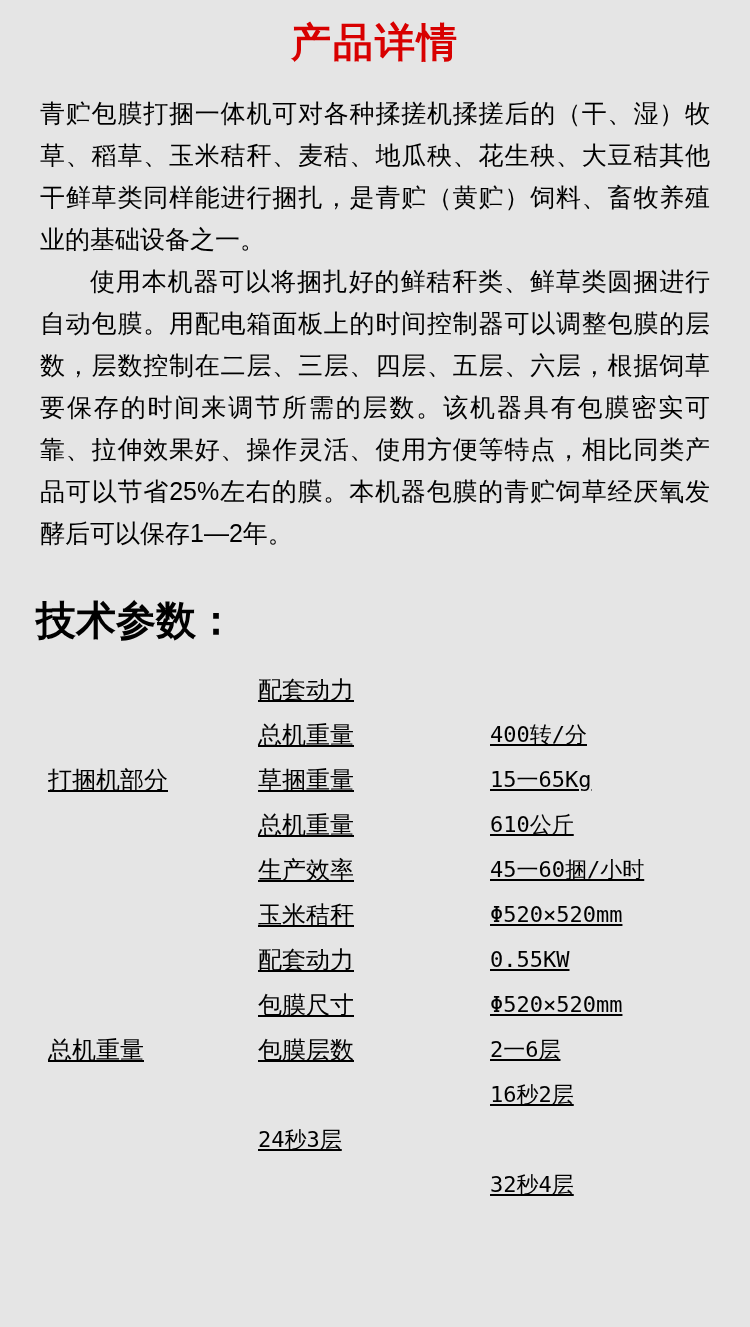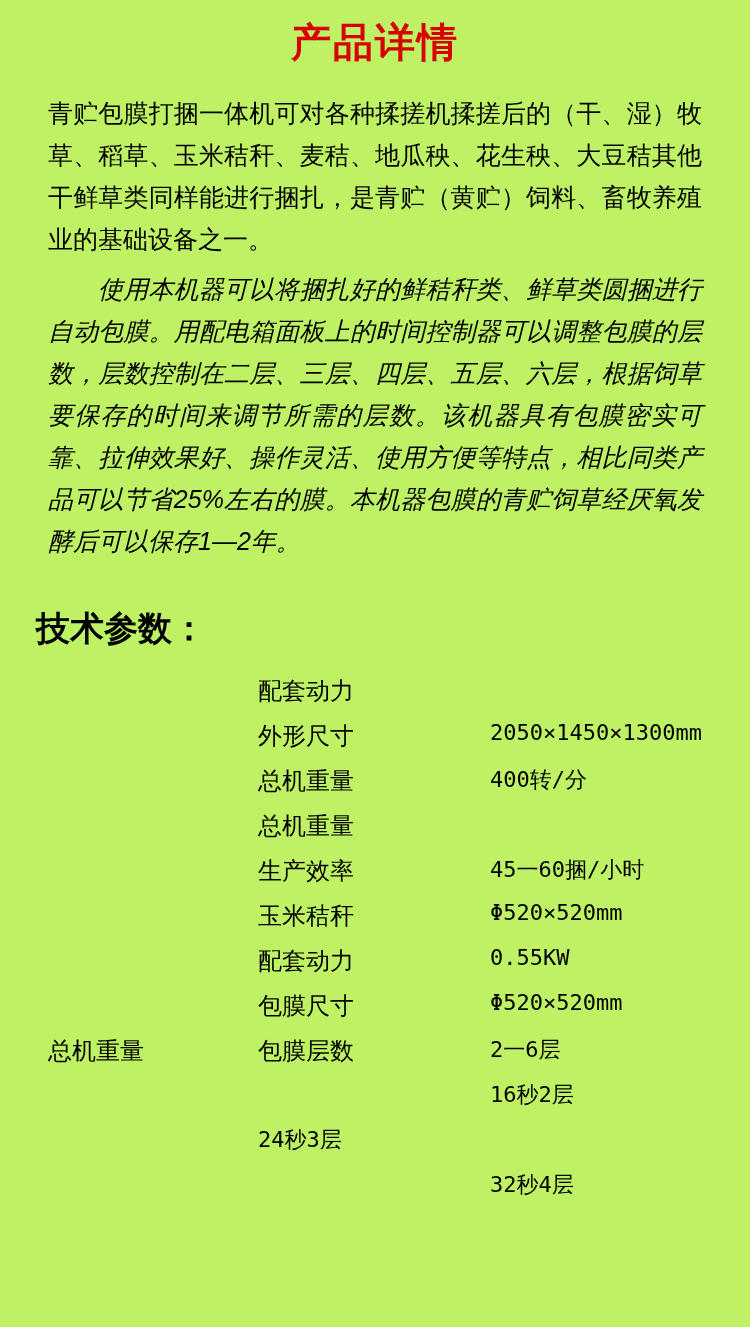--- a/index.html
+++ b/index.html
@@ -5,21 +5,21 @@
   html, body {
     margin: 0;
     padding: 0;
     background: #ffffff;
   }
   .page {
     position: relative;
     width: 750px;
     height: 1327px;
     margin: 0 auto;
-    background: #bef264;
+    background: #e5e5e5;
     overflow: hidden;
     font-family: "Liberation Sans", "DejaVu Sans", sans-serif;
     color: #000000;
   }
   .page-title {
     margin: 0;
     padding-top: 18px;
     text-align: center;
     font-size: 40px;
     line-height: 48px;
@@ -29,41 +29,42 @@
     font-family: "Liberation Sans", "DejaVu Sans", sans-serif;
   }
   .intro {
     margin: 26px 40px 0 40px;
     font-size: 25px;
     line-height: 42px;
     text-align: justify;
     color: #000000;
   }
   .intro p {
-    margin: 8px;
+    margin: 0;
     padding: 0;
   }
   .intro p.indent {
     text-indent: 2em;
-    font-style: italic;
   }
   .specs-heading {
     margin: 46px 0 8px 36px;
-    font-size: 34px;
+    font-size: 40px;
     line-height: 41px;
     font-weight: bold;
     color: #000000;
     font-family: "Liberation Sans", "DejaVu Sans", sans-serif;
   }
   .specs-table {
     margin-top: 26px;
   }
   .spec-row {
     display: flex;
+    align-items: center;
     height: 45px;
+    text-decoration: underline;
   }
   .spec-row .cell {
     box-sizing: border-box;
     white-space: nowrap;
   }
   .cell.section {
     width: 258px;
     padding-left: 48px;
     font-size: 24px;
     font-family: "Liberation Serif", "DejaVu Serif", serif;
@@ -93,31 +94,32 @@
 
   <h2 class="specs-heading">技术参数：</h2>
 
   <div class="specs-table">
       <div class="spec-row">
         <div class="cell section"></div>
         <div class="cell param">配套动力</div>
       </div>
       <div class="spec-row">
         <div class="cell section"></div>
-        <div class="cell param">外形尺寸</div>
-        <div class="cell value">2050×1450×1300mm</div>
+        <div class="cell param">总机重量</div>
+        <div class="cell value">400转/分</div>
+      </div>
+      <div class="spec-row">
+        <div class="cell section">打捆机部分</div>
+        <div class="cell param">草捆重量</div>
+        <div class="cell value">15一65Kg</div>
       </div>
       <div class="spec-row">
         <div class="cell section"></div>
         <div class="cell param">总机重量</div>
-        <div class="cell value">400转/分</div>
-      </div>
-      <div class="spec-row">
-        <div class="cell section"></div>
-        <div class="cell param">总机重量</div>
+        <div class="cell value">610公斤</div>
       </div>
       <div class="spec-row">
         <div class="cell section"></div>
         <div class="cell param">生产效率</div>
         <div class="cell value">45一60捆/小时</div>
       </div>
       <div class="spec-row">
         <div class="cell section"></div>
         <div class="cell param">玉米秸秆</div>
         <div class="cell value">Φ520×520mm</div>

